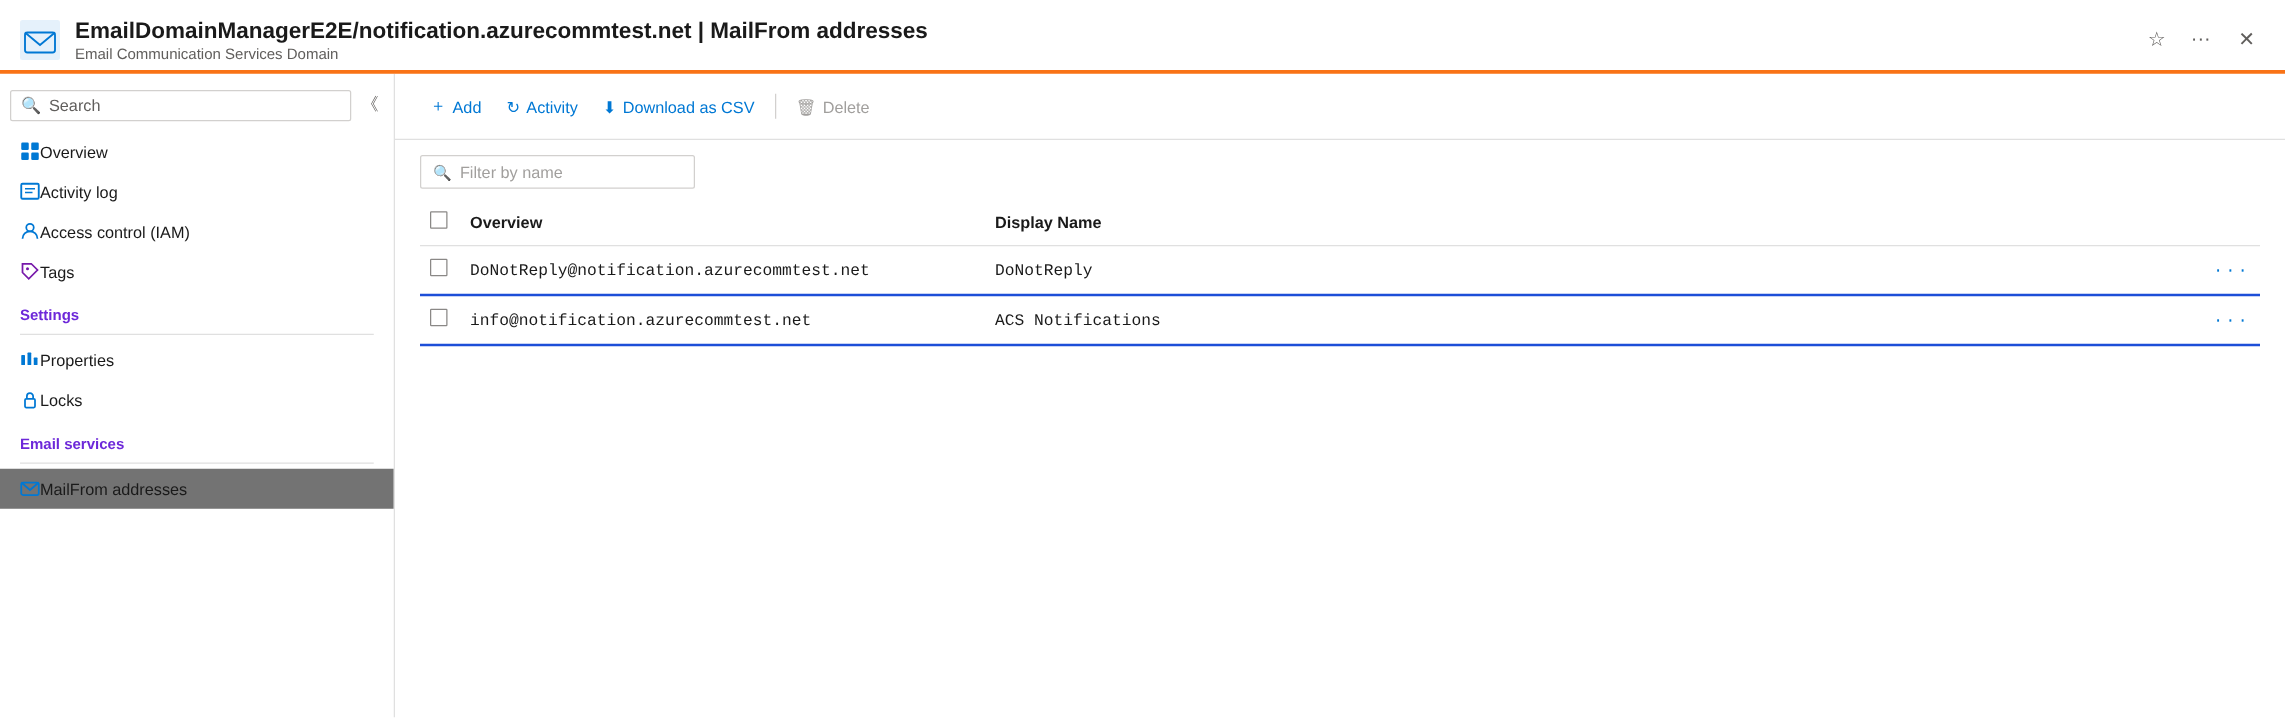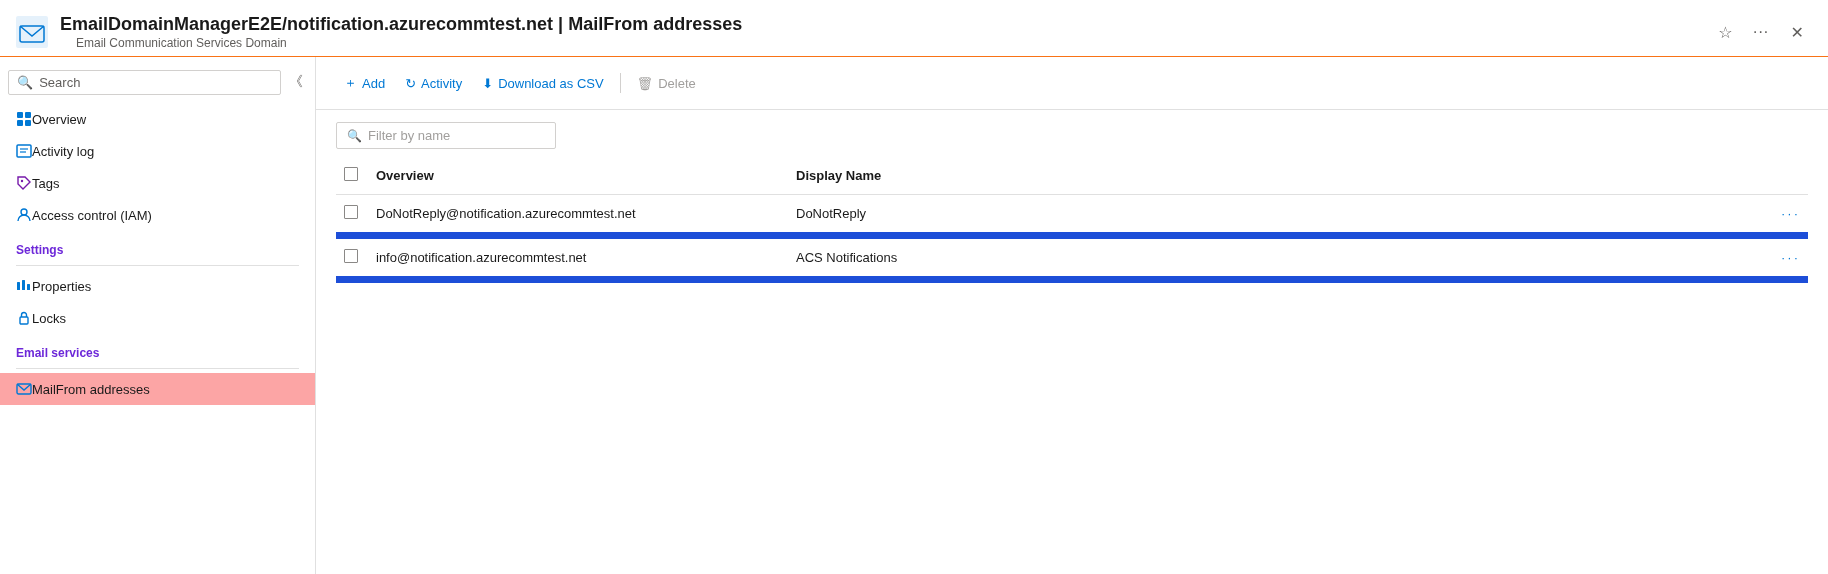--- a/index.html
+++ b/index.html
@@ -1,39 +1,39 @@
 <!DOCTYPE html>
 <html><head>
   <meta charset="utf-8">
   <style>
     * { box-sizing: border-box; margin: 0; padding: 0; }
     body { font-family: 'Segoe UI', Arial, sans-serif; font-size: 13px; color: #1a1a1a; background: #fff; display: flex; flex-direction: column; height: 574px; overflow: hidden; }
 
     
-    .header { display: flex; align-items: center; padding: 14px 16px 6px 16px; border-bottom: 1px solid #f97316; position: relative; }
+    .header { display: flex; align-items: center; padding: 14px 16px 6px 16px; border-bottom: 3px solid #f97316; position: relative; }
     .header-icon { width: 32px; height: 32px; margin-right: 12px; flex-shrink: 0; }
     .header-title-block { flex: 1; }
     .header-title { font-size: 18px; font-weight: 600; color: #1a1a1a; }
-    .header-subtitle { font-size: 12px; color: #605e5c; margin-top: 1px; margin-left: 16px; }
+    .header-subtitle { font-size: 12px; color: #605e5c; margin-top: 1px; }
     .header-actions { display: flex; align-items: center; gap: 8px; margin-left: auto; }
     .header-icon-btn { background: none; border: none; cursor: pointer; color: #605e5c; font-size: 16px; padding: 4px 6px; border-radius: 2px; }
     .close-btn { font-size: 16px; color: #605e5c; background: none; border: none; cursor: pointer; padding: 4px 8px; }
 
     
     .body { display: flex; flex: 1; overflow: hidden; }
 
     
     .sidebar { width: 316px; flex-shrink: 0; border-right: 1px solid #e0e0e0; display: flex; flex-direction: column; padding: 8px 0; overflow-y: auto; }
     .sidebar-search-row { display: flex; align-items: center; padding: 4px 8px 8px 8px; gap: 4px; }
     .sidebar-search { display: flex; align-items: center; border: 1px solid #d2d0ce; border-radius: 2px; padding: 4px 8px; flex: 1; gap: 6px; cursor: text; background: #fff; }
     .sidebar-search-icon { color: #605e5c; font-size: 13px; }
     .sidebar-search-text { color: #605e5c; font-size: 13px; }
     .sidebar-collapse { background: none; border: none; cursor: pointer; color: #605e5c; font-size: 14px; padding: 4px; }
     .sidebar-item { display: flex; align-items: center; gap: 0; padding: 8px 16px; cursor: pointer; color: #1a1a1a; font-size: 13px; text-decoration: none; }
-    .sidebar-item.active { background: #fca5a5; font-weight: 500; }
+    .sidebar-item.active { background: #737373; font-weight: 500; }
     .sidebar-item-icon { width: 16px; height: 16px; flex-shrink: 0; display: flex; align-items: center; justify-content: center; }
     .sidebar-section-label { font-size: 12px; font-weight: 600; color: #6d28d9; padding: 12px 16px 4px 16px; text-transform: none; }
     .sidebar-divider { border: none; border-top: 1px solid #e0e0e0; margin: 4px 16px; }
 
     
     .main { flex: 1; display: flex; flex-direction: column; overflow: hidden; }
 
     
     .toolbar { display: flex; align-items: center; gap: 4px; padding: 12px 20px; border-bottom: 1px solid #e0e0e0; }
     .toolbar-btn { display: flex; align-items: center; gap: 5px; background: none; border: none; cursor: pointer; color: #0078d4; font-size: 13px; padding: 5px 8px; border-radius: 2px; }
@@ -43,21 +43,21 @@
     
     .filter-bar { padding: 12px 20px 8px 20px; }
     .filter-input { display: flex; align-items: center; border: 1px solid #d2d0ce; border-radius: 2px; padding: 5px 10px; gap: 6px; width: 220px; background: #fff; }
     .filter-input-icon { color: #605e5c; font-size: 12px; }
     .filter-input-text { color: #a19f9d; font-size: 13px; }
 
     
     .table-area { flex: 1; overflow-y: auto; padding: 0 20px; }
     .table { width: 100%; border-collapse: collapse; }
     .table th { text-align: left; font-weight: 600; font-size: 13px; padding: 10px 8px; border-bottom: 1px solid #e0e0e0; color: #1a1a1a; }
-    .table td { padding: 10px 8px; font-size: 13px; border-bottom: 7px solid #1d4ed8; vertical-align: middle; }
+    .table td { padding: 10px 8px; font-size: 13px; border-bottom: 2px solid #1d4ed8; vertical-align: middle; font-family: Liberation Mono, monospace; }
     .checkbox-cell { width: 32px; }
     .checkbox { width: 14px; height: 14px; border: 1px solid #8a8886; border-radius: 1px; display: inline-block; background: #fff; cursor: pointer; }
     .row-actions { text-align: right; color: #0078d4; font-size: 16px; cursor: pointer; letter-spacing: 2px; }
     .col-mailfrom { width: 420px; }
     .col-display { width: 300px; }
     .col-actions { }
 
     
     svg { display: inline-block; vertical-align: middle; }
   </style>
@@ -113,35 +113,35 @@
             <line x1="4" y1="6" x2="12" y2="6" stroke="#0078d4" stroke-width="1.2"></line>
             <line x1="4" y1="9" x2="10" y2="9" stroke="#0078d4" stroke-width="1.2"></line>
           </svg>
       </span>
       <span>Activity log</span>
     </div>
 
     <div class="sidebar-item">
       <span class="sidebar-item-icon">
         <svg width="16" height="16" viewBox="0 0 16 16">
+            <circle cx="8" cy="5" r="3" fill="none" stroke="#0078d4" stroke-width="1.4"></circle>
+            <path d="M2 14c0-3.3 2.7-6 6-6s6 2.7 6 6" fill="none" stroke="#0078d4" stroke-width="1.4"></path>
+          </svg>
+      </span>
+      <span>Access control (IAM)</span>
+    </div>
+
+    <div class="sidebar-item">
+      <span class="sidebar-item-icon">
+        <svg width="16" height="16" viewBox="0 0 16 16">
             <path d="M2 2h7l5 5-7 7-5-5z" fill="none" stroke="#7719aa" stroke-width="1.4"></path>
             <circle cx="6" cy="6" r="1.2" fill="#7719aa"></circle>
           </svg>
       </span>
       <span>Tags</span>
-    </div>
-
-    <div class="sidebar-item">
-      <span class="sidebar-item-icon">
-        <svg width="16" height="16" viewBox="0 0 16 16">
-            <circle cx="8" cy="5" r="3" fill="none" stroke="#0078d4" stroke-width="1.4"></circle>
-            <path d="M2 14c0-3.3 2.7-6 6-6s6 2.7 6 6" fill="none" stroke="#0078d4" stroke-width="1.4"></path>
-          </svg>
-      </span>
-      <span>Access control (IAM)</span>
     </div>
 
     <div class="sidebar-section-label">Settings</div>
     <hr class="sidebar-divider">
 
     <div class="sidebar-item">
       <span class="sidebar-item-icon">
         <svg width="16" height="16" viewBox="0 0 16 16">
             <rect x="1" y="4" width="3" height="8" fill="#0078d4" rx="0.5"></rect>
             <rect x="6" y="2" width="3" height="10" fill="#0078d4" rx="0.5"></rect>

